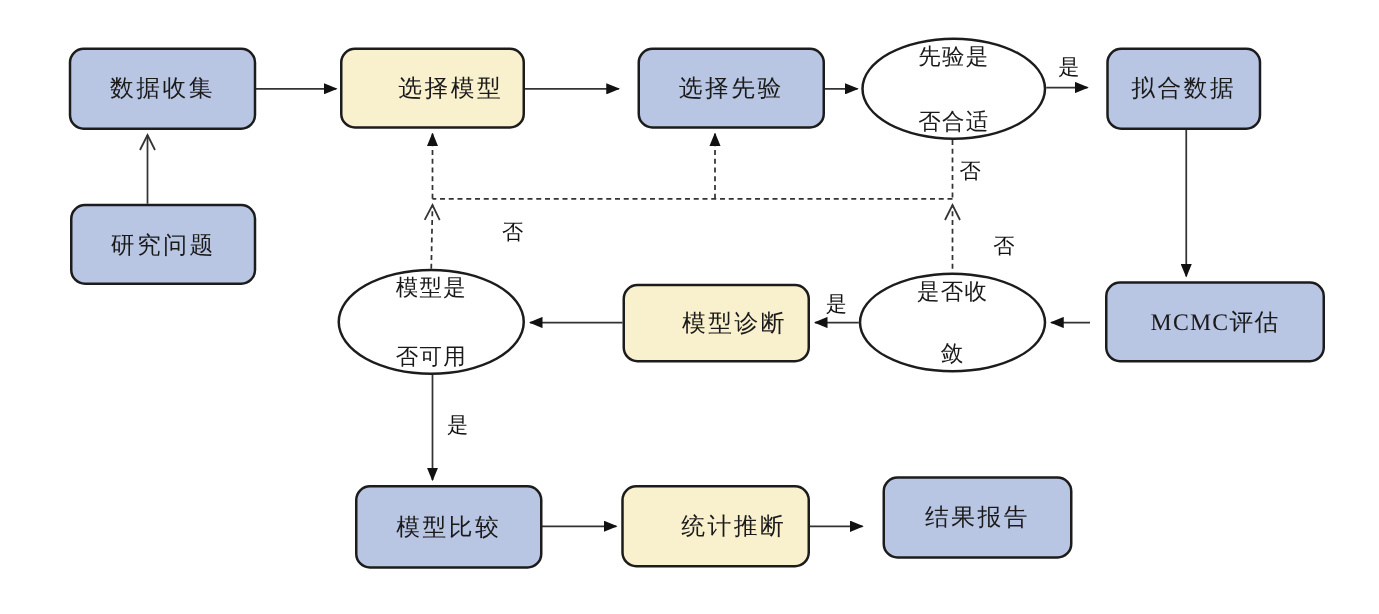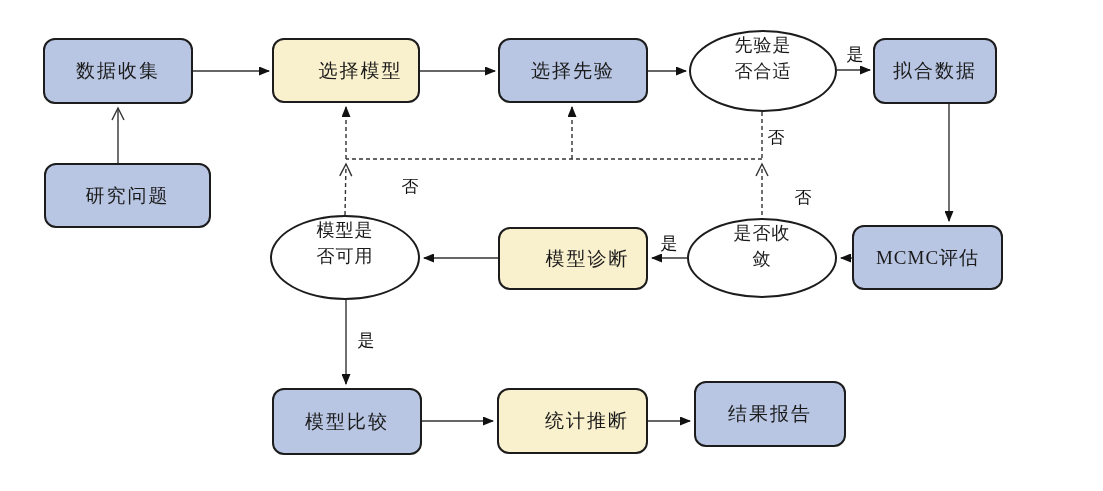--- a/index.html
+++ b/index.html
@@ -14,29 +14,29 @@
   .node{
     position:absolute;
     box-sizing:border-box;
     border:2px solid #1c1c1c;
     border-radius:12px;
     display:flex;align-items:center;justify-content:center;
     font-size:19px;color:#1a1a1a;
     letter-spacing:2px;
     text-align:center;
   }
-  .blue{background:#b9c6e3;}
+  .blue{background:#b9c6e3;margin-left:12px;}
   .yellow{background:#f9f0cd;padding-left:29px;}
   .ellipse{
     position:absolute;
     box-sizing:border-box;
     border:2px solid #1c1c1c;
     border-radius:50%;
     background:#ffffff;
-    display:flex;flex-direction:column;align-items:center;justify-content:flex-start;
+    display:flex;flex-direction:column;align-items:center;justify-content:space-between;
     font-size:18px;color:#1a1a1a;
     letter-spacing:1px;line-height:26px;
     text-align:center;
   }
   .edge-label{
     position:absolute;
     transform:translate(-50%,-50%);
     font-size:17px;color:#111111;
   }
   .solid-line{stroke:#333333;stroke-width:1.4;fill:none;}
@@ -75,37 +75,37 @@
     <line class="dashed-line" x1="346" y1="159" x2="346" y2="107" marker-end="url(#arrowFilled)"></line>
     <line class="dashed-line" x1="572" y1="159" x2="572" y2="107" marker-end="url(#arrowFilled)"></line>
     <line class="dashed-line" x1="762" y1="215" x2="762" y2="164" marker-end="url(#arrowOpen)"></line>
     <line class="dashed-line" x1="345" y1="215" x2="346" y2="164" marker-end="url(#arrowOpen)"></line>
   </svg>
 
   <div class="node blue" style="left:43px;top:38px;width:150px;height:66px">
     <span>数据收集</span>
   </div>
 
-  <div class="node blue" style="left:44px;top:163px;width:167px;height:65px">
+  <div class="node blue" style="left:44px;top:163px;width:149px;height:65px">
     <span>研究问题</span>
   </div>
 
   <div class="node yellow" style="left:272px;top:38px;width:148px;height:65px">
     <span>选择模型</span>
   </div>
 
   <div class="node blue" style="left:498px;top:38px;width:150px;height:65px">
     <span>选择先验</span>
   </div>
 
   <div class="node blue" style="left:873px;top:38px;width:124px;height:66px">
     <span>拟合数据</span>
   </div>
 
-  <div class="node blue" style="left:852px;top:225px;width:151px;height:65px;letter-spacing:1px">
+  <div class="node blue" style="left:872px;top:225px;width:176px;height:65px;letter-spacing:1px">
     <span>MCMC评估</span>
   </div>
 
   <div class="node yellow" style="left:498px;top:227px;width:150px;height:63px">
     <span>模型诊断</span>
   </div>
 
   <div class="node blue" style="left:272px;top:388px;width:150px;height:67px">
     <span>模型比较</span>
   </div>

